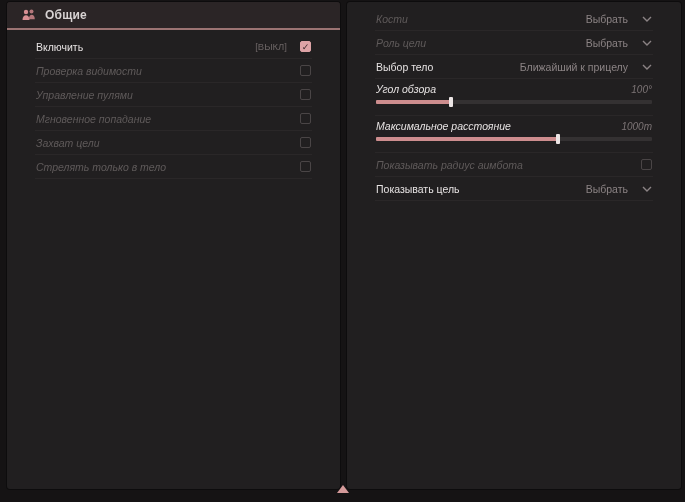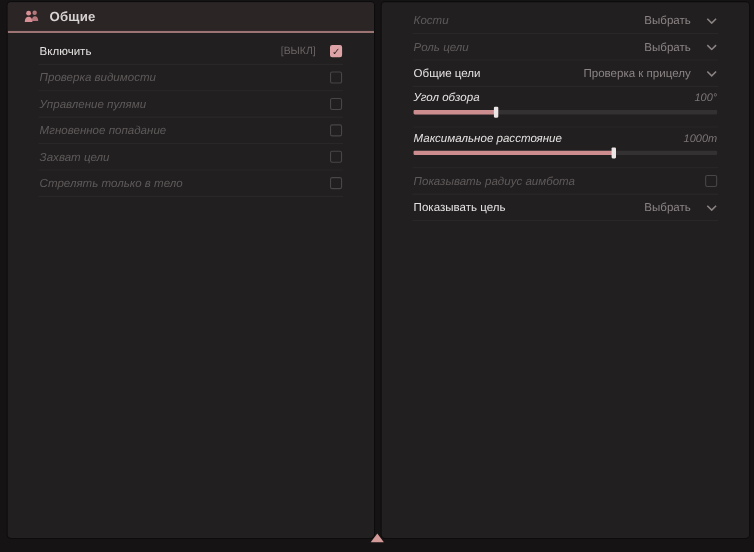--- a/index.html
+++ b/index.html
@@ -135,23 +135,23 @@
         <span class="value">Выбрать</span>
         <span class="chev">
           <svg width="10" height="6" viewBox="0 0 10 6">
               <polyline points="1,1 5,5 9,1" fill="none" stroke="#8b8384" stroke-width="1.4"></polyline>
             </svg>
         </span>
       </span>
     </div>
 
     <div class="row">
-      <span class="label">Общие цели</span>
-      <span class="select">
-        <span class="value">Проверка к прицелу</span>
+      <span class="label">Выбор тело</span>
+      <span class="select">
+        <span class="value">Ближайший к прицелу</span>
         <span class="chev">
           <svg width="10" height="6" viewBox="0 0 10 6">
               <polyline points="1,1 5,5 9,1" fill="none" stroke="#8b8384" stroke-width="1.4"></polyline>
             </svg>
         </span>
       </span>
     </div>
 
     <div class="row slider-row">
       <div class="slider-top">

